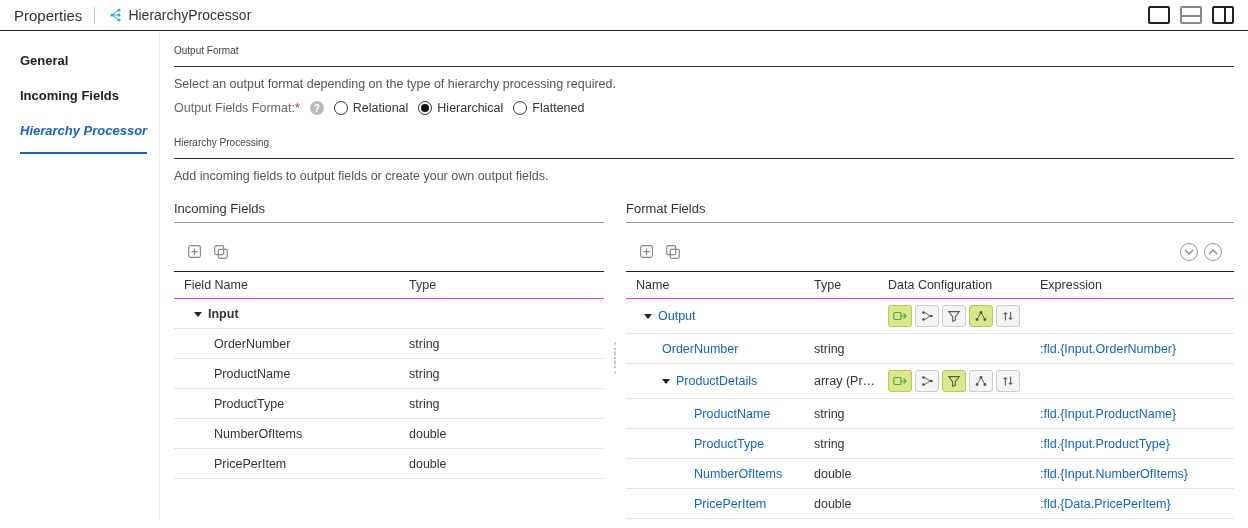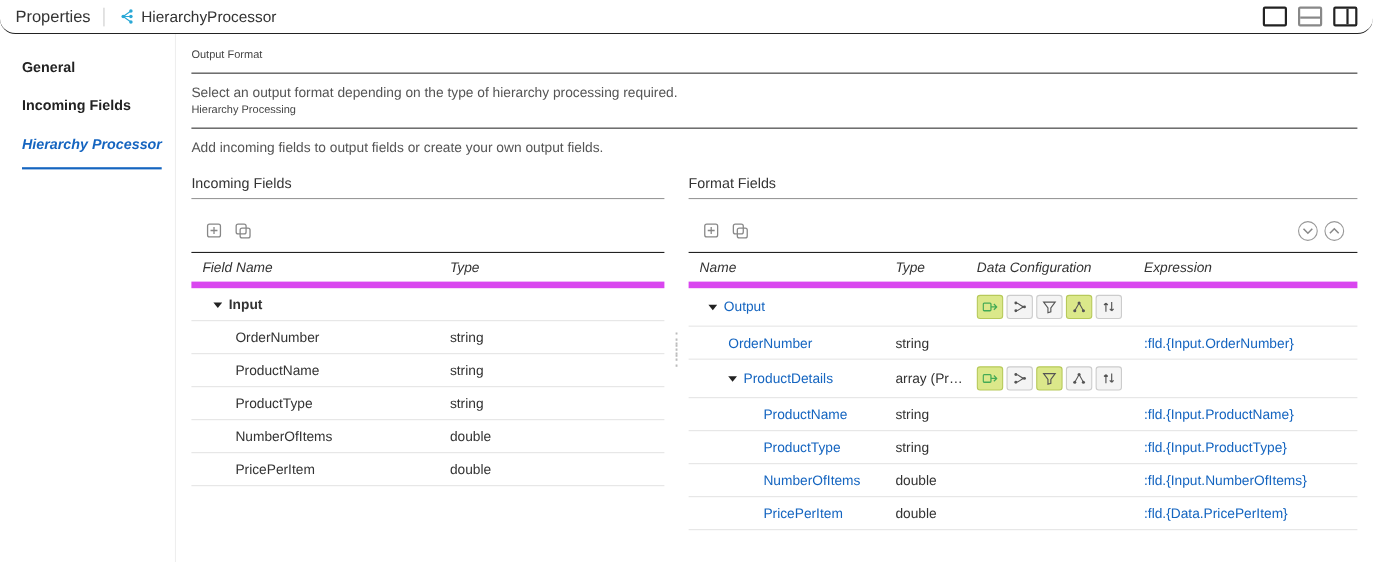--- a/index.html
+++ b/index.html
@@ -1,18 +1,18 @@
 <!DOCTYPE html>
 <html><head>
 <meta charset="utf-8">
 <style>
   * { box-sizing: border-box; margin: 0; padding: 0; }
   body { font-family: "Segoe UI", Arial, sans-serif; font-size: 13px; color: #333; background: #fff; width: 1248px; }
   
-  .header { display:flex; align-items:center; padding:6px 14px 6px 14px; border-bottom:1px solid #222;border-radius:14px; }
+  .header { display:flex; align-items:center; padding:6px 14px 6px 14px; border-bottom:1px solid #222; }
   .header-left { display:flex; align-items:center; gap:14px; flex:1; }
   .title { font-size:15px; color:#333; padding-right:12px; border-right:1px solid #ccc; }
   .node-name-wrap { display:flex; align-items:center; gap:3px; font-size:14px; }
   .node-icon { width:16px; height:16px; }
   .header-right { display:flex; gap:10px; }
   .layout-btn { width:22px; height:18px; border:2px solid #222; border-radius:2px; background:#fff; cursor:pointer; position:relative; }
   .layout-btn.half { border-color:#888; }
   .layout-btn.half::after { content:""; position:absolute; left:0; right:0; top:50%; border-top:2px solid #888;}
   .layout-btn.right-split::after { content:""; position:absolute; top:0; bottom:0; right:6px; border-left:2px solid #222;}
   
@@ -37,21 +37,21 @@
   .columns { display:flex; gap:4px; }
   .col { flex:1; }
   .col-title { font-size:13px; padding:4px 0; }
   
   .toolbar { height:38px; padding:8px 12px; display:flex; align-items:center; gap:8px; }
   .toolbar-right { margin-left:auto; display:flex; gap:6px; }
   .tb-icon { width:18px; height:18px; opacity:.7; cursor:pointer; }
   .circ-btn { width:18px; height:18px; border:1.5px solid #999; border-radius:50%; display:flex; align-items:center; justify-content:center; cursor:pointer; }
   .circ-btn svg { width:10px; height:10px; }
   
-  .grid-head { display:flex; border-top:1px solid #222; border-bottom:6px solid #d946ef; padding:6px 10px; font-size:12.5px;font-style:italic;}
+  .grid-head { display:flex; border-top:1px solid #222; border-bottom:1px solid #d946ef; padding:6px 10px; font-size:12.5px;}
   .grid-row { display:flex; border-bottom:1px solid #e5e5e5; padding:6px 10px; align-items:center; min-height:30px; font-size:12.5px;}
   .caret { display:inline-block; width:0; height:0; border-left:4px solid transparent; border-right:4px solid transparent; border-top:5px solid #222; margin-right:6px; vertical-align:middle;}
   .cell-name { flex:0 0 225px; overflow:hidden; white-space:nowrap; text-overflow:ellipsis; }
   .cell-type { flex:1; }
   
   .out-name { flex:0 0 178px; overflow:hidden; white-space:nowrap; text-overflow:ellipsis; }
   .out-type { flex:0 0 70px; overflow:hidden; white-space:nowrap; text-overflow:ellipsis;}
   .out-cfg  { flex:0 0 150px; display:flex; gap:3px; align-items:center; padding-left:4px;}
   .out-expr { flex:1; color:#1565c0; overflow:hidden; white-space:nowrap; text-overflow:ellipsis; padding-left:6px;}
   .link { color:#1565c0; cursor:pointer; }
@@ -96,20 +96,38 @@
   <div class="sidebar">
     <div class="side-item">General</div>
     <div class="side-item">Incoming Fields</div>
     <div><span class="side-item selected">Hierarchy Processor</span></div>
   </div>
 
   <div class="main">
     <div class="section-title">Output Format</div>
     <hr class="hr">
     <div class="section-sub">Select an output format depending on the type of hierarchy processing required.</div>
+    <div class="form-row">
+      <span>
+        <span>Output Fields Format:</span><span class="req">*</span>
+      </span>
+      <span class="help">?</span>
+      <label class="radio">
+          <span class="circ"></span>
+          <span>Relational</span>
+        </label>
+      <label class="radio selected">
+          <span class="circ"></span>
+          <span>Hierarchical</span>
+        </label>
+      <label class="radio">
+          <span class="circ"></span>
+          <span>Flattened</span>
+        </label>
+    </div>
 
     <div class="section-title">Hierarchy Processing</div>
     <hr class="hr">
     <div class="section-sub" style="margin-bottom:14px">Add incoming fields to output fields or create your own output fields.</div>
 
     <div class="columns">
 
       <div class="col" style="max-width:430px">
         <div class="col-title">Incoming Fields</div>
         <hr class="hr-light">

